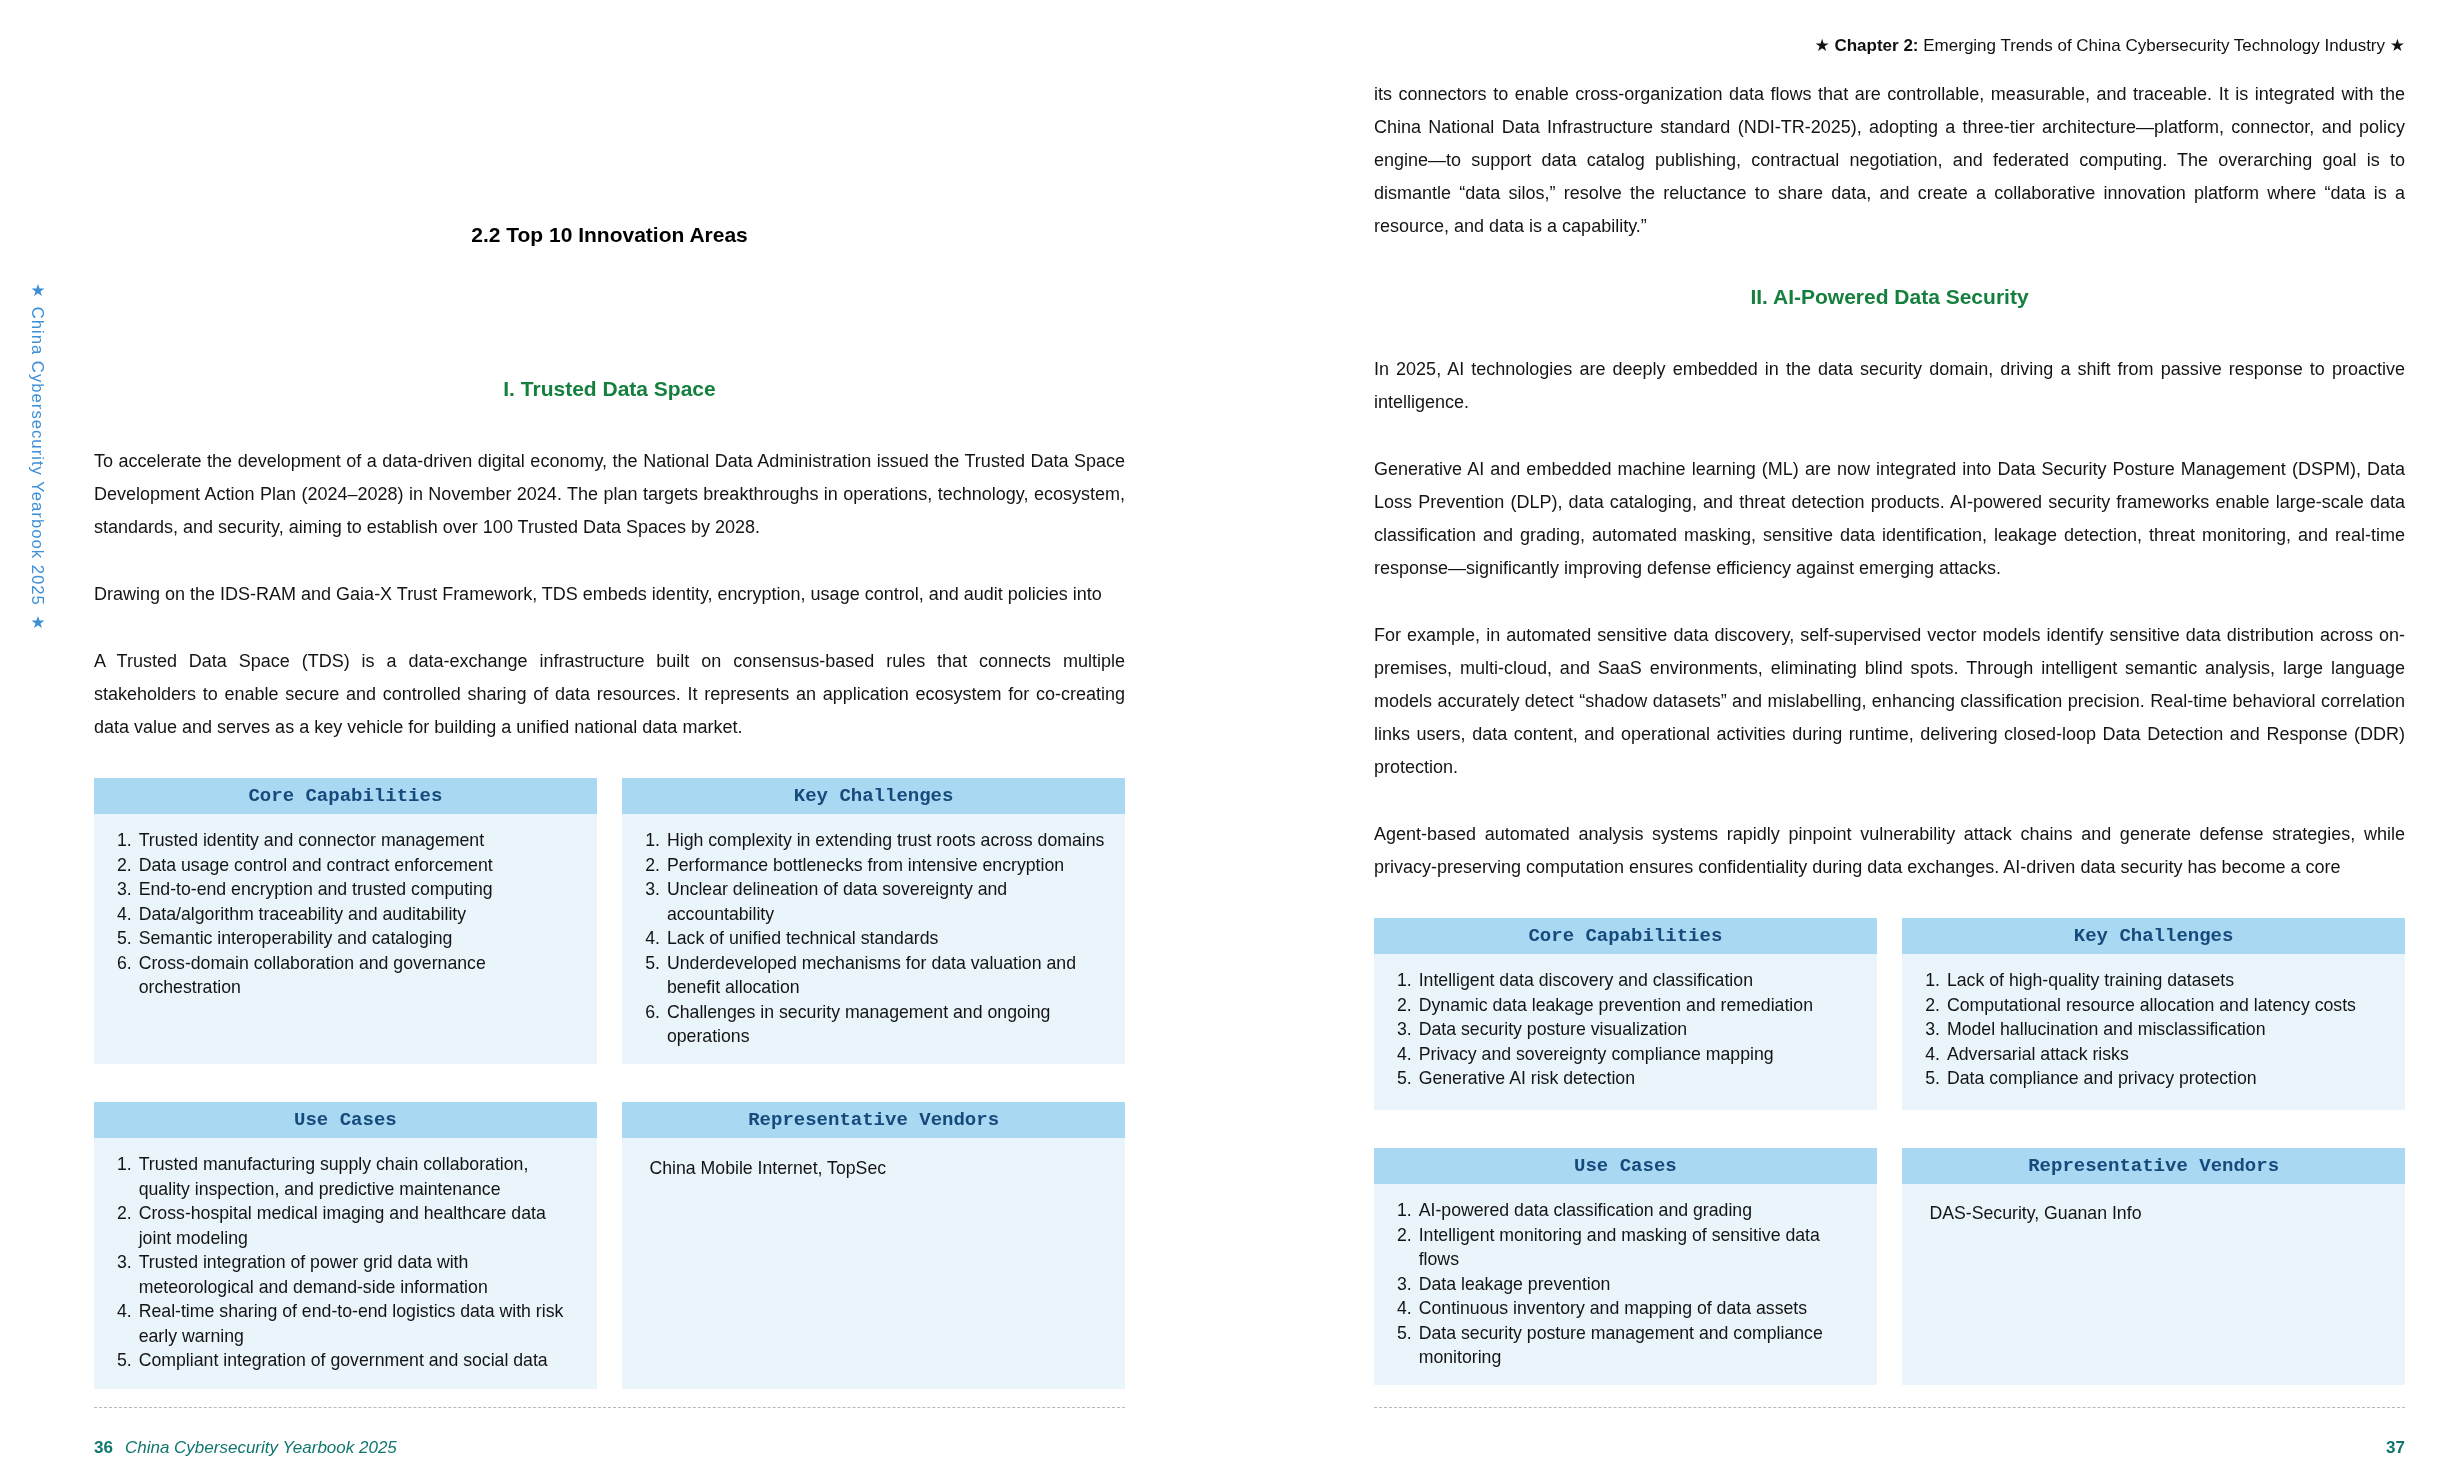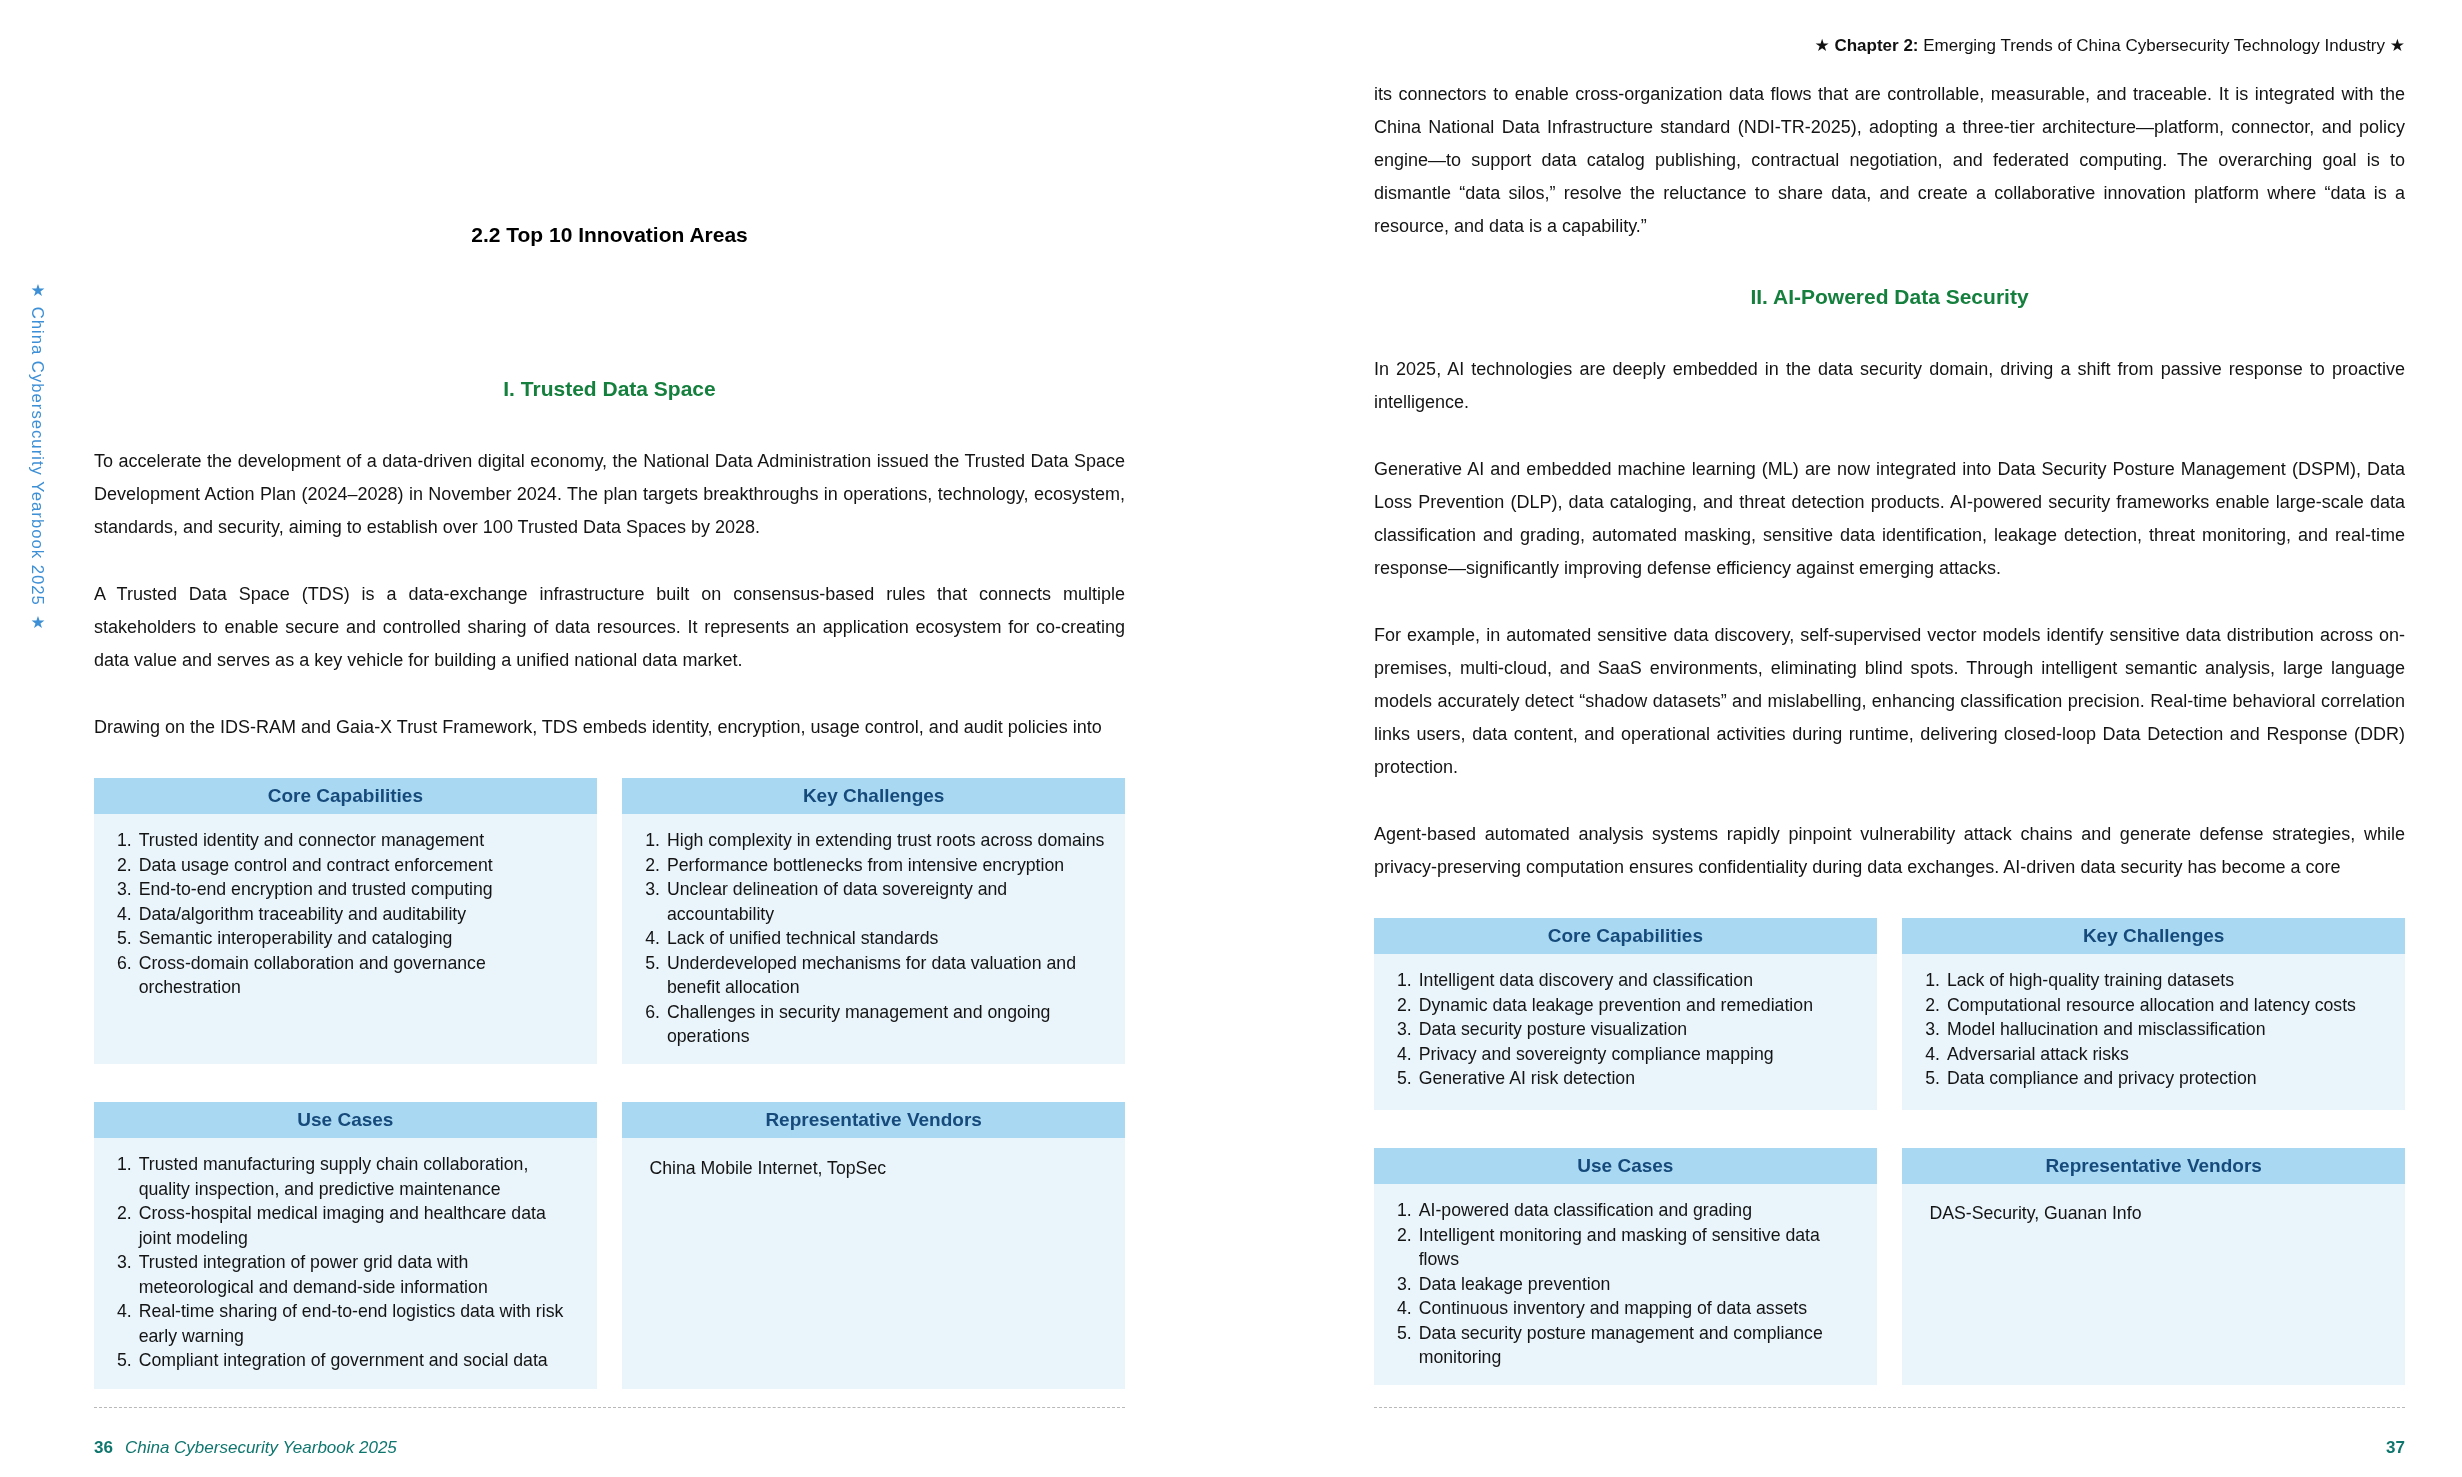--- a/index.html
+++ b/index.html
@@ -88,20 +88,21 @@
     flex-direction: column;
     background: #e9f4fb;
   }
   .box-header {
     background: #a9d8f2;
     color: #164a7b;
     font-weight: bold;
     font-size: 19px;
     text-align: center;
     padding: 6.8px 5.2px;
+    font-family: Liberation Mono, monospace;
   }
   .box-body {
     flex: 1;
     padding: 10.4px 15.6px 15.6px 13.6px;
     font-size: 17.7px;
     line-height: 24.5px;
     color: #141414;
   }
   .box-body ol {
     margin: 4.2px 0 0;
@@ -136,22 +137,22 @@
 
 <div class="spine">★ China Cybersecurity Yearbook 2025 ★</div>
 
 <div class="page" id="left-page">
 
   <h1 class="page-title">2.2 Top 10 Innovation Areas</h1>
 
   <h2 class="section-heading">I. Trusted Data Space</h2>
 
   <p class="body-text">To accelerate the development of a data-driven digital economy, the National Data Administration issued the Trusted Data Space Development Action Plan (2024–2028) in November 2024. The plan targets breakthroughs in operations, technology, ecosystem, standards, and security, aiming to establish over 100 Trusted Data Spaces by 2028.</p>
+  <p class="body-text">Drawing on the IDS-RAM and Gaia-X Trust Framework, TDS embeds identity, encryption, usage control, and audit policies into</p>
   <p class="body-text">A Trusted Data Space (TDS) is a data-exchange infrastructure built on consensus-based rules that connects multiple stakeholders to enable secure and controlled sharing of data resources. It represents an application ecosystem for co-creating data value and serves as a key vehicle for building a unified national data market.</p>
-  <p class="body-text">Drawing on the IDS-RAM and Gaia-X Trust Framework, TDS embeds identity, encryption, usage control, and audit policies into</p>
 
   <div class="box-section">
     <div class="box-row row-h-525">
       <div class="box">
         <div class="box-header">Core Capabilities</div>
         <div class="box-body">
           <ol>
               <li>Trusted identity and connector management</li>
               <li>Data usage control and contract enforcement</li>
               <li>End-to-end encryption and trusted computing</li>

